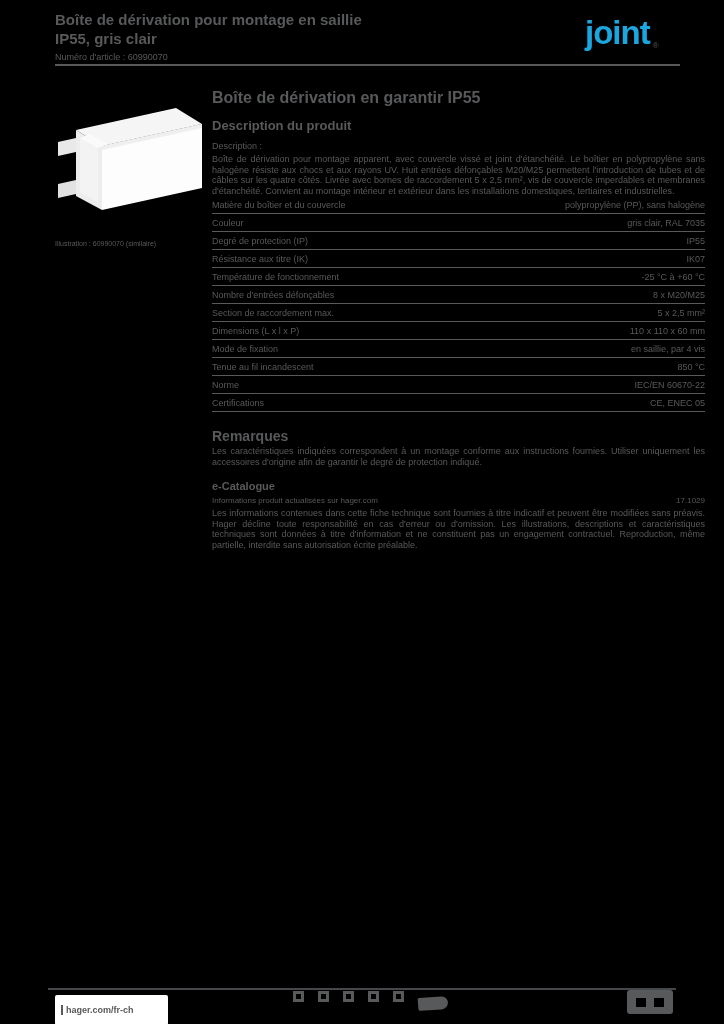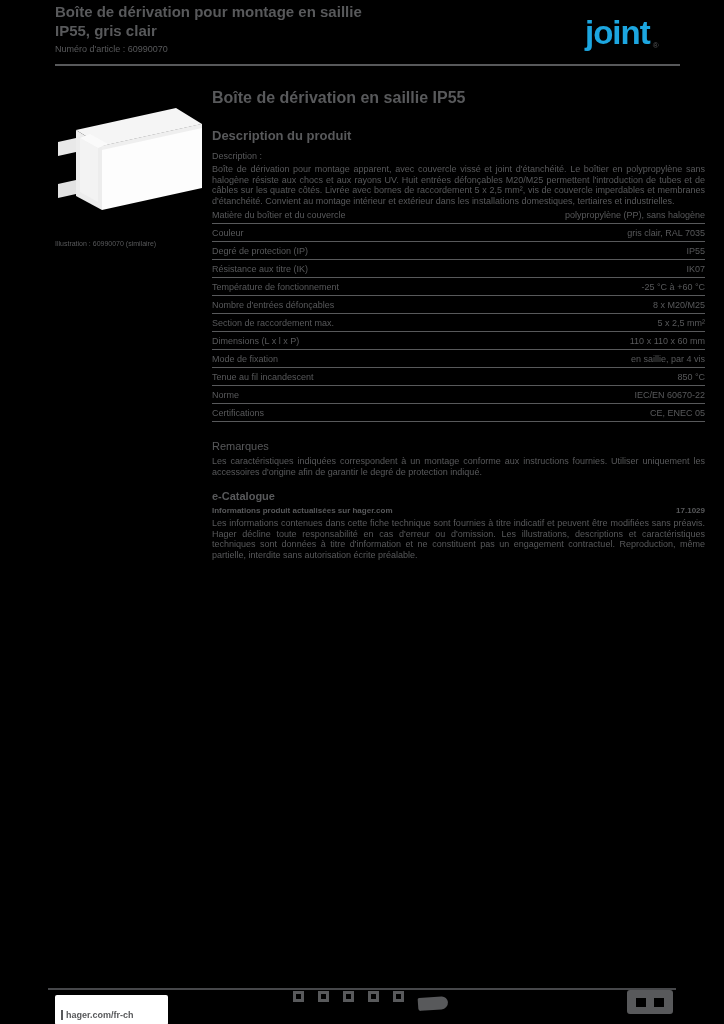--- a/index.html
+++ b/index.html
@@ -4,56 +4,56 @@
 <style>
   html,body{margin:0;padding:0;background:#000;}
   body{
     width:724px;height:1024px;position:relative;overflow:hidden;
     font-family:"Liberation Sans", sans-serif;color:#58595B;
     -webkit-font-smoothing:antialiased;
   }
   .abs{position:absolute;}
 
   
-  .header-left{left:55px;top:2px;width:480px;}
+  .header-left{left:55px;top:10px;width:480px;}
   .h-line1,.h-line2{font-size:15px;font-weight:bold;line-height:19px;color:#58595B;}
   .h-line3{font-size:9px;line-height:12px;margin-top:3px;color:#58595B;}
   .logo{left:585px;top:16px;width:130px;}
   .logo-word{font-size:33px;font-weight:bold;letter-spacing:-1px;color:#1CA6E0;line-height:34px;}
   .logo-reg{font-size:8px;color:#58595B;vertical-align:bottom;margin-left:3px;}
   .header-rule{left:55px;top:64px;width:625px;height:2px;background:#58595B;}
 
   
   .product-image{left:50px;top:84px;width:158px;height:152px;}
   .image-caption{left:55px;top:240px;width:152px;font-size:7px;line-height:8px;color:#58595B;
     white-space:nowrap;overflow:hidden;}
 
   
   .main{left:212px;top:88px;width:493px;}
   .title{font-size:16px;font-weight:bold;line-height:20px;color:#58595B;}
-  .section1{margin-top:20px;font-size:13px;font-weight:bold;line-height:15px;}
+  .section1{margin-top:10px;font-size:13px;font-weight:bold;line-height:15px;}
   .desc-label{margin-top:8px;font-size:9px;line-height:10px;}
   .description{margin-top:3px;font-size:9px;line-height:10.5px;text-align:justify;}
   .spec-table{}
   .spec-row{display:flex;align-items:flex-end;justify-content:space-between;
     border-bottom:1px solid #58595B;padding:4px 0 3px 0;}
   .spec-label{font-size:9px;line-height:10px;max-width:300px;}
   .spec-value{font-size:9px;line-height:10px;text-align:right;white-space:nowrap;padding-left:12px;}
-  .remarks-header{margin-top:18px;font-size:11px;font-weight:normal;line-height:13px;}
+  .remarks-header{margin-top:18px;font-size:14px;font-weight:bold;line-height:13px;}
   .remarks-text{margin-top:3px;font-size:9px;line-height:10.5px;text-align:justify;}
   .info-header{margin-top:13px;font-size:11px;font-weight:bold;line-height:13px;}
-  .info-meta{margin-top:3px;display:flex;justify-content:space-between;font-weight:bold;}
+  .info-meta{margin-top:3px;display:flex;justify-content:space-between;}
   .info-meta-label{font-size:8px;line-height:9px;}
   .info-date{font-size:8px;line-height:9px;text-align:right;}
   .info-text{margin-top:3px;font-size:9px;line-height:10.5px;text-align:justify;}
 
   
   .footer-rule{left:48px;top:988px;width:628px;height:2px;background:#46474A;}
   .website-box{left:55px;top:995px;width:113px;height:22px;background:#FFFFFF;border-radius:2px;
-    display:flex;padding:15px 6px;box-sizing:border-box;}
+    display:flex;align-items:center;padding:15px 6px;box-sizing:border-box;}
   .website-bar{width:2px;height:10px;background:#58595B;margin-right:3px;}
   .website-text{font-size:9px;font-weight:bold;color:#58595B;white-space:nowrap;}
   .social{left:293px;top:991px;display:flex;gap:14px;align-items:flex-start;}
   .social-icon{width:11px;height:11px;background:#58595B;display:flex;
     align-items:center;justify-content:center;}
   .social-glyph{width:5px;height:5px;background:#000;}
   .scribble{width:30px;height:13px;background:#58595B;margin-top:6px;
     border-radius:2px 8px 9px 3px;transform:rotate(-4deg);}
   .badge{left:627px;top:990px;width:46px;height:24px;background:#58595B;border-radius:3px;
     display:flex;align-items:center;justify-content:center;gap:8px;}
@@ -90,21 +90,21 @@
 
       <polygon points="30,54 48,64 48,118 30,108" fill="#F3F3F3"></polygon>
       <polygon points="30,54 40,50 58,60 48,64" fill="#FAFAFA"></polygon>
 
       <polygon points="52,62 152,40 152,44 52,66" fill="#EFEFEF"></polygon>
     </svg>
   </div>
   <div class="abs image-caption">Illustration : 60990070 (similaire)</div>
 
   <div class="abs main">
-    <div class="title">Boîte de dérivation en saillie IP55</div>
+    <div class="title">Boîte de dérivation en garantir IP55</div>
     <div class="section1">Description du produit</div>
     <div class="desc-label">Description :</div>
     <div class="description">Boîte de dérivation pour montage apparent, avec couvercle vissé et joint d'étanchéité. Le boîtier en polypropylène sans halogène résiste aux chocs et aux rayons UV. Huit entrées défonçables M20/M25 permettent l'introduction de tubes et de câbles sur les quatre côtés. Livrée avec bornes de raccordement 5 x 2,5 mm², vis de couvercle imperdables et membranes d'étanchéité. Convient au montage intérieur et extérieur dans les installations domestiques, tertiaires et industrielles.</div>
 
     <div class="spec-table" id="spec-table">
         <div class="spec-row">
           <span class="spec-label">Matière du boîtier et du couvercle</span>
           <span class="spec-value">polypropylène (PP), sans halogène</span>
         </div>
         <div class="spec-row">

